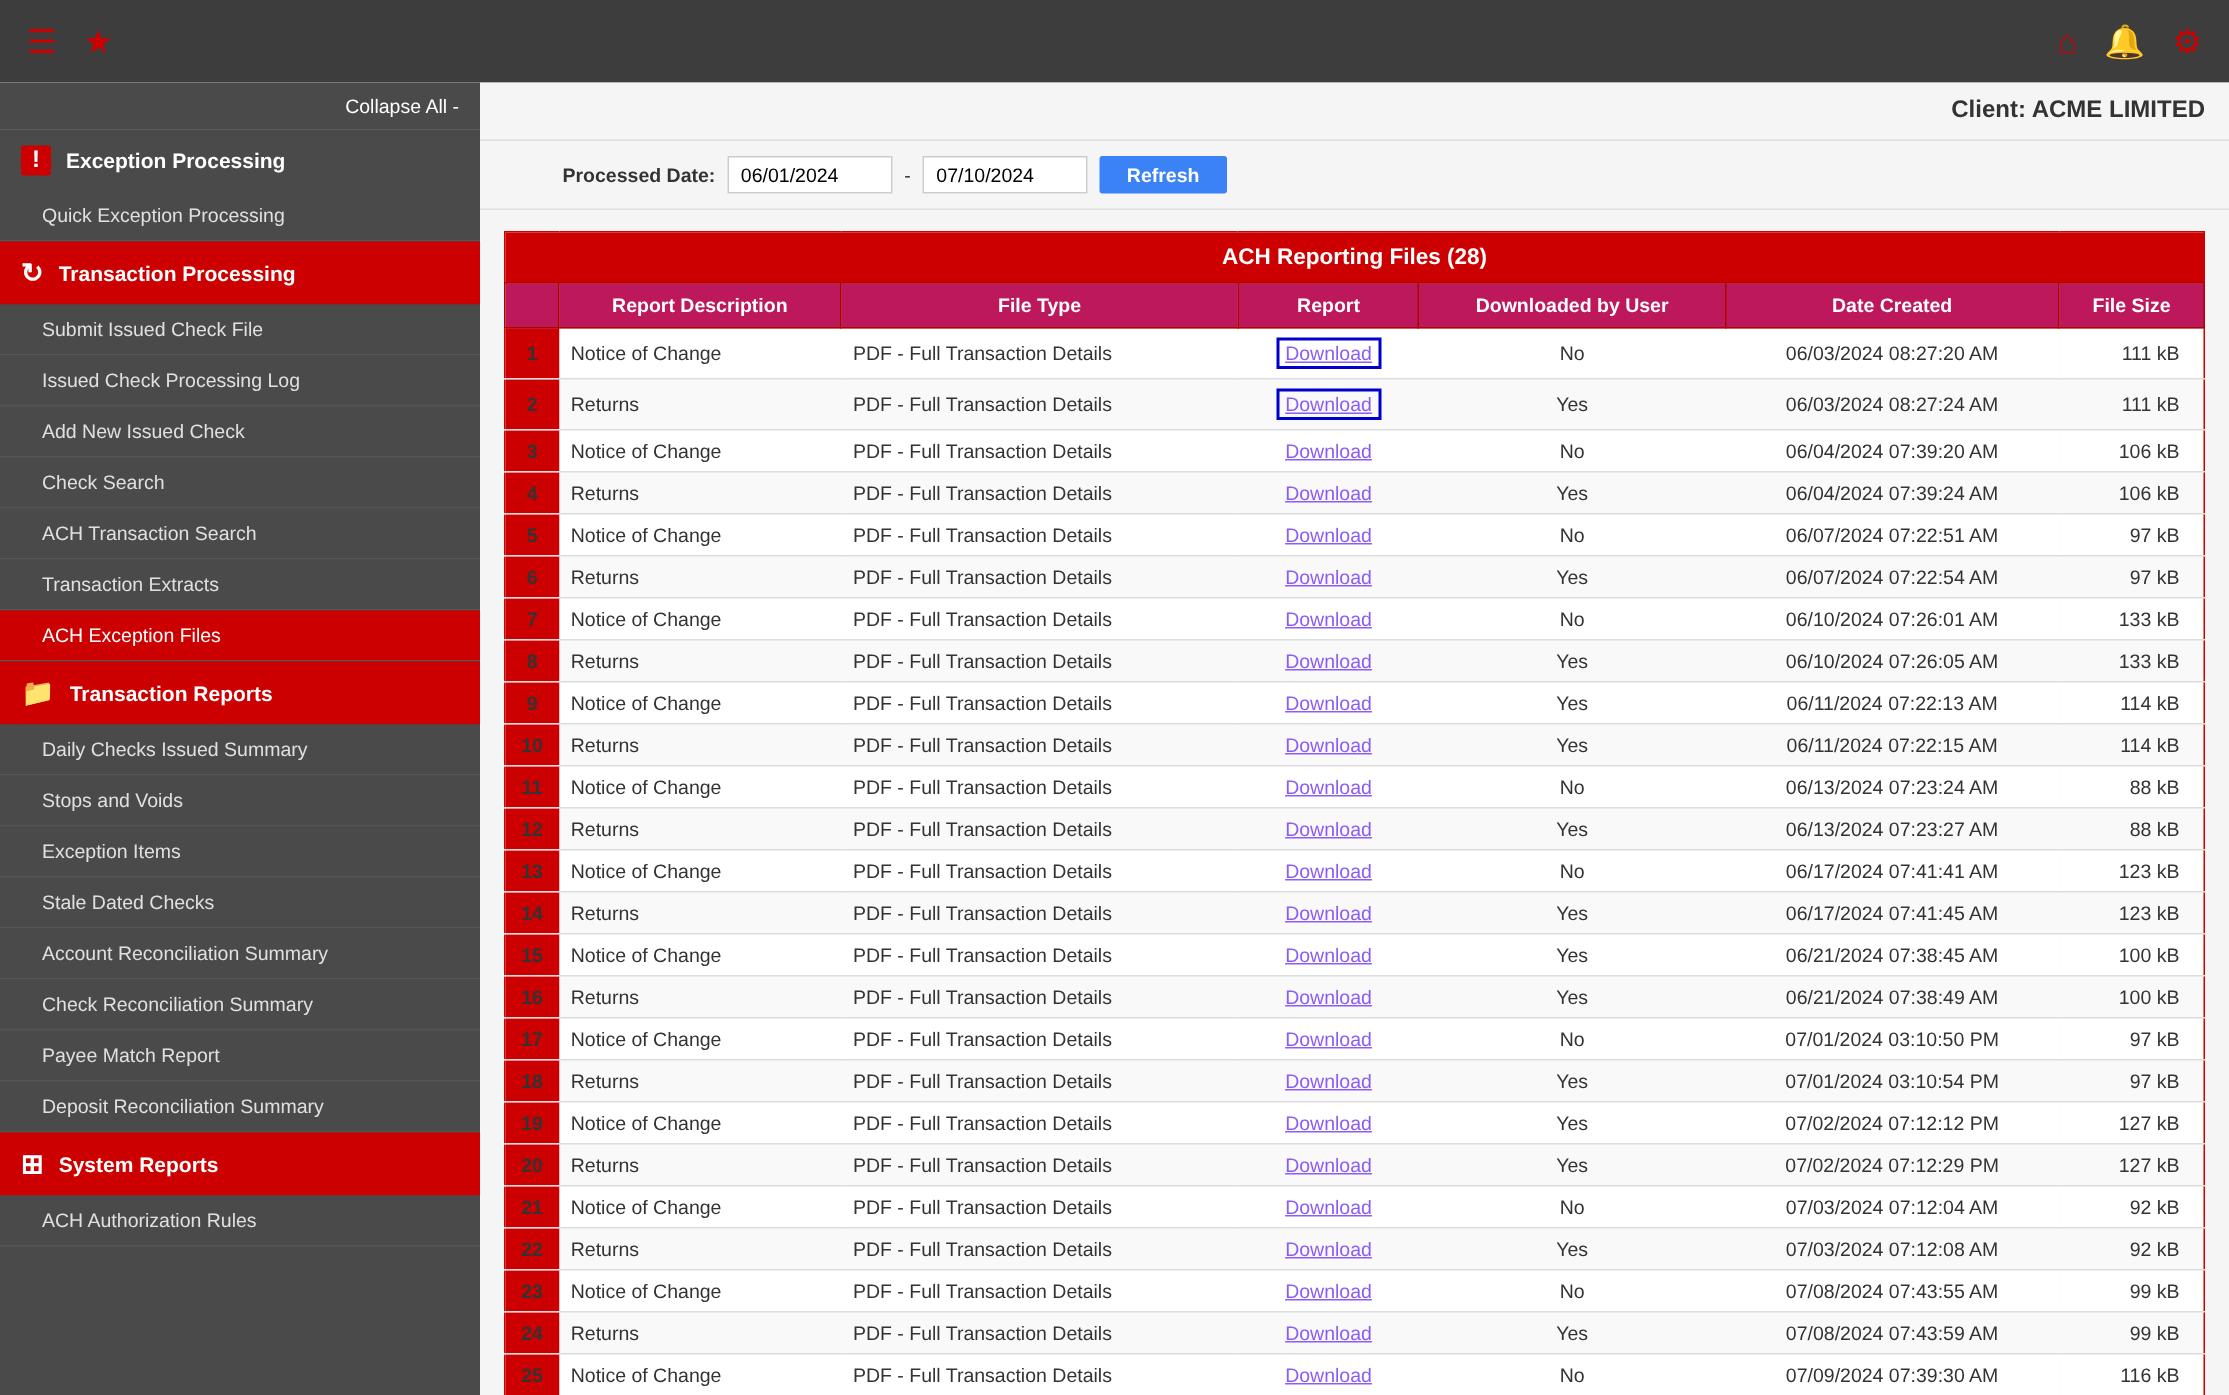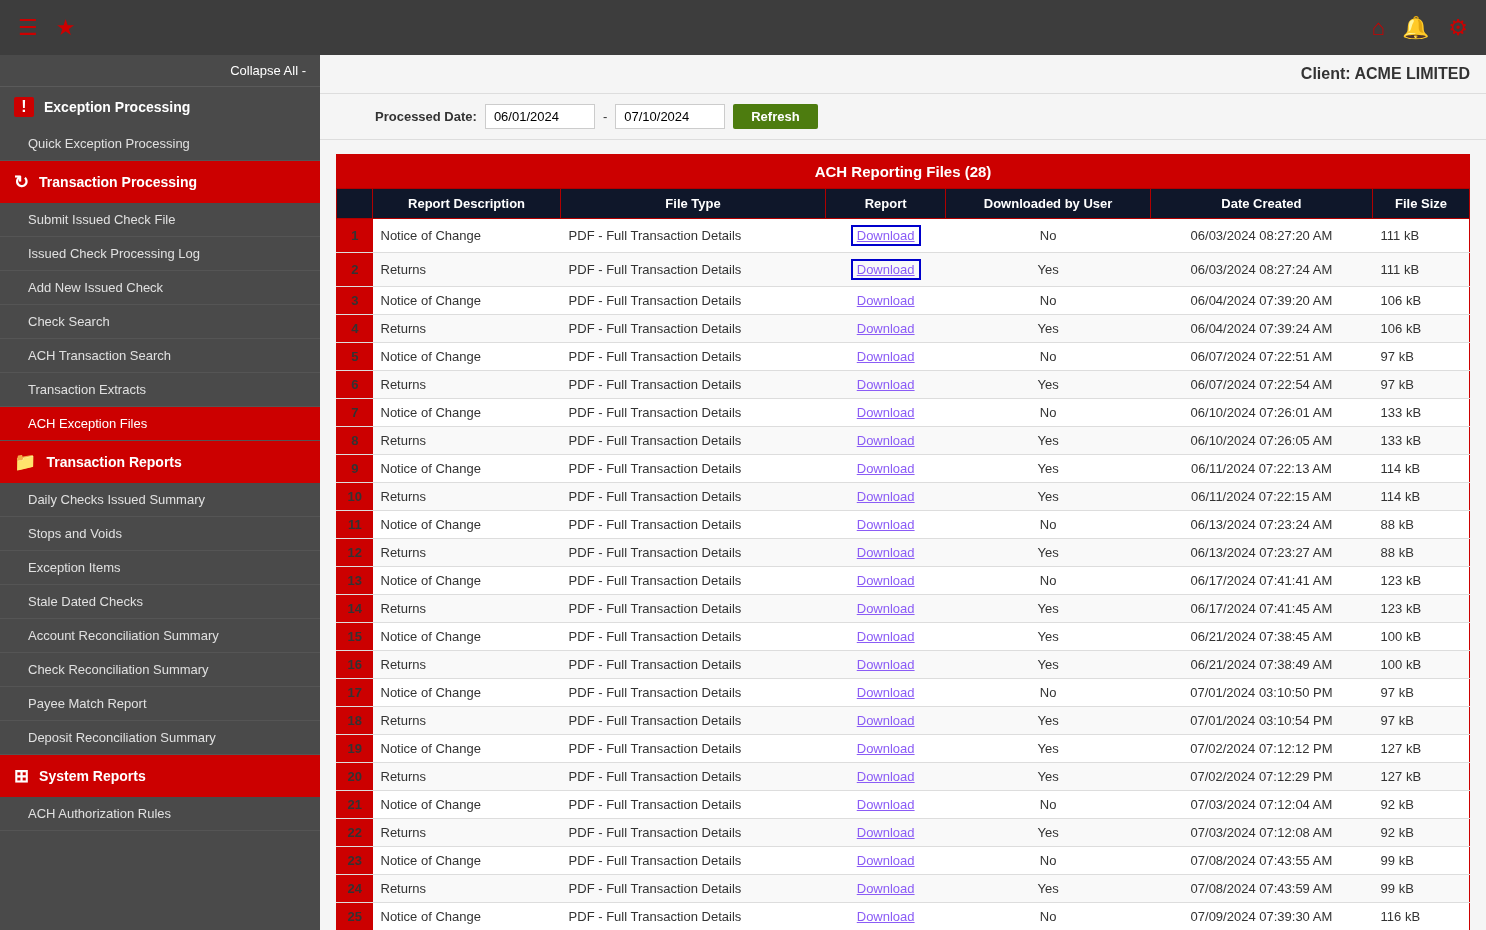--- a/index.html
+++ b/index.html
@@ -111,21 +111,21 @@
     .filter-label { font-size: 13px; color: #333; font-weight: bold; padding-left: 39px; }
     .filter-input {
       border: 1px solid #ccc;
       padding: 4px 8px;
       font-size: 13px;
       background: #fff;
       width: 110px;
     }
     .filter-separator { color: #333; }
     .refresh-btn {
-      background: #4d7c0f;
+      background: #3b82f6;
       color: #fff;
       border: none;
       padding: 5px 18px;
       font-size: 13px;
       font-weight: bold;
       cursor: pointer;
       border-radius: 2px;
     }
 
     
@@ -141,21 +141,21 @@
     }
     .table-title-row td {
       background: #cc0000;
       color: #fff;
       font-weight: bold;
       font-size: 15px;
       text-align: center;
       padding: 8px;
     }
     .table-header-row th {
-      background: #0f172a;
+      background: #be185d;
       color: #fff;
       font-weight: bold;
       font-size: 13px;
       padding: 7px 8px;
       text-align: center;
       border: 1px solid #b00000;
     }
     .table-header-row th:first-child {
       width: 36px;
     }
@@ -184,21 +184,21 @@
     .download-link.highlighted {
       border: 2px solid #0000cc;
       padding: 1px 4px;
       display: inline-block;
     }
     .col-desc { text-align: left; }
     .col-filetype { text-align: left; }
     .col-report { text-align: center; }
     .col-user { text-align: center; }
     .col-date { text-align: center; }
-    .col-size { padding-right: 16px !important; }
+    .col-size { text-align: right; padding-right: 16px !important; }
 
     
     .sidebar::-webkit-scrollbar { width: 6px; }
     .sidebar::-webkit-scrollbar-thumb { background: #888; }
     .table-container::-webkit-scrollbar { width: 8px; }
     .table-container::-webkit-scrollbar-thumb { background: #aaa; }
   </style>
 </head>
 <body>
 

